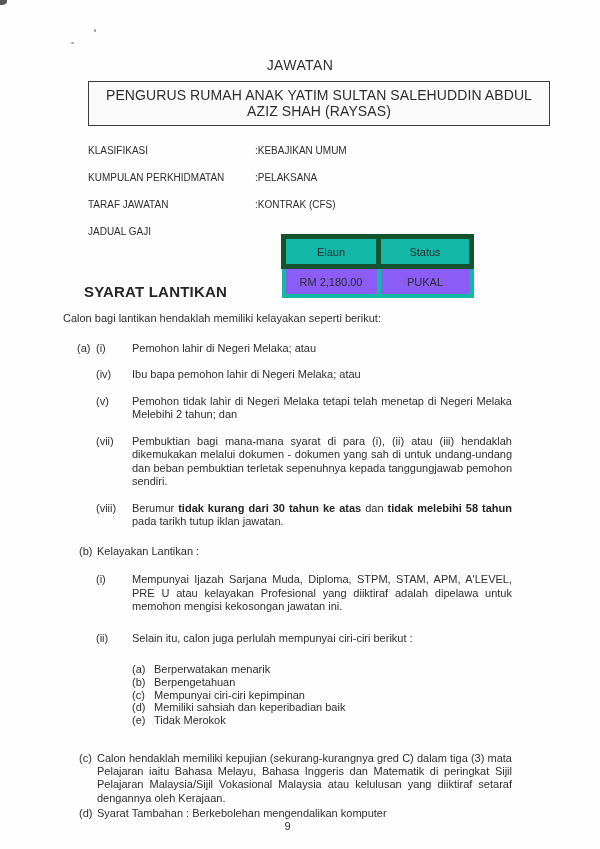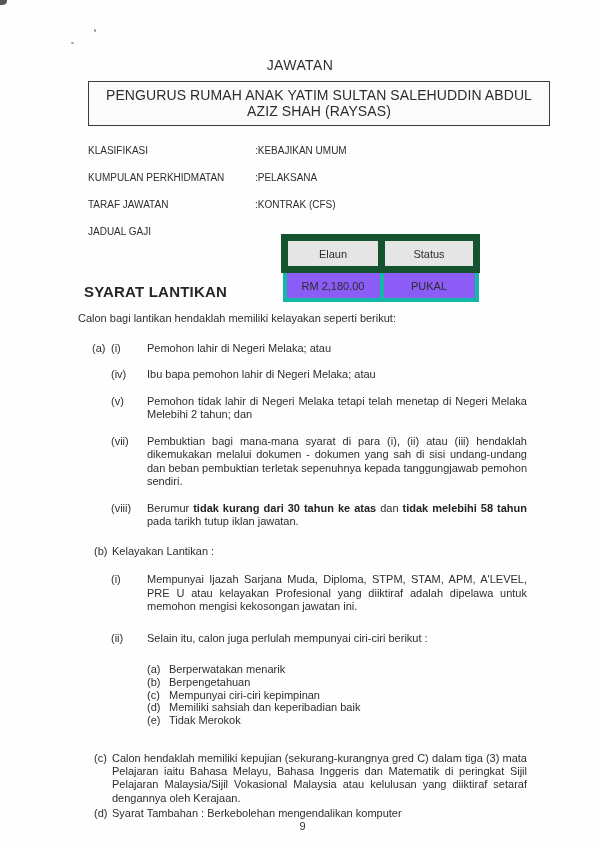--- a/index.html
+++ b/index.html
@@ -17,27 +17,27 @@
     font-size:14px;letter-spacing:.4px;color:#2f2f2f;}
   .title-box{position:absolute;top:81px;left:88px;width:456px;border:1.5px solid #3c3c3c;
     background:#fbfbfb;text-align:center;padding:5px 2px 6px;font-size:14px;letter-spacing:.1px;color:#2c2c2c;}
 
   .info{position:absolute;top:144px;left:88px;font-size:10px;line-height:13px;}
   .info-row{display:flex;margin-bottom:14px;}
   .info-label{width:167px;flex-shrink:0;}
   .info-value{}
 
   table.salary{position:absolute;top:234px;left:281px;border-collapse:collapse;font-size:11px;color:#2c2c2c;}
-  table.salary th{width:86px;background:#e5e5e5;font-weight:normal;border:7px solid #14532d;height:23px;text-align:center;}
+  table.salary th{width:86px;background:#14b8a6;font-weight:normal;border:5px solid #14532d;height:23px;text-align:center;}
   table.salary th:first-child{width:88px;}
   table.salary td{border:4px solid #14b8a6;height:23px;text-align:center;background:#8b5cf6;}
 
   .section-heading{position:absolute;top:283px;left:84px;font-weight:bold;font-size:15px;letter-spacing:.2px;color:#262626;}
 
-  .body{position:absolute;top:312px;left:78px;width:449px;font-size:11px;line-height:13.5px;}
+  .body{position:absolute;top:312px;left:63px;width:449px;font-size:11px;line-height:13.5px;}
   .intro{margin:0 0 16px 0;}
 
   .list{padding-left:14px;margin:0;}
   .item{display:flex;margin-bottom:13px;}
   .alpha-col{width:19px;flex-shrink:0;}
   .roman-col{width:36px;flex-shrink:0;}
   .item-text{flex:1;}
   .just{text-align:justify;}
   b{color:#242424;}
 
@@ -116,21 +116,21 @@
         <div class="item-text">Ibu bapa pemohon lahir di Negeri Melaka; atau</div>
       </div>
       <div class="item">
         <span class="alpha-col"></span>
         <span class="roman-col">(v)</span>
         <div class="item-text just">Pemohon tidak lahir di Negeri Melaka tetapi telah menetap di Negeri Melaka Melebihi 2 tahun; dan</div>
       </div>
       <div class="item">
         <span class="alpha-col"></span>
         <span class="roman-col">(vii)</span>
-        <div class="item-text just">Pembuktian bagi mana-mana syarat di para (i), (ii) atau (iii) hendaklah dikemukakan melalui dokumen - dokumen yang sah di sisi undang-undang dan beban pembuktian terletak sepenuhnya kepada tanggungjawab pemohon sendiri.</div>
+        <div class="item-text just">Pembuktian bagi mana-mana syarat di para (i), (ii) atau (iii) hendaklah dikemukakan melalui dokumen - dokumen yang sah di untuk undang-undang dan beban pembuktian terletak sepenuhnya kepada tanggungjawab pemohon sendiri.</div>
       </div>
       <div class="item">
         <span class="alpha-col"></span>
         <span class="roman-col">(viii)</span>
         <div class="item-text just"><span>Berumur </span><b>tidak kurang dari 30 tahun ke atas</b><span> dan </span><b>tidak melebihi 58 tahun</b><span> pada tarikh tutup iklan jawatan.</span></div>
       </div>
     </div>
 
     <div class="section-b">
       <div class="b-head">

